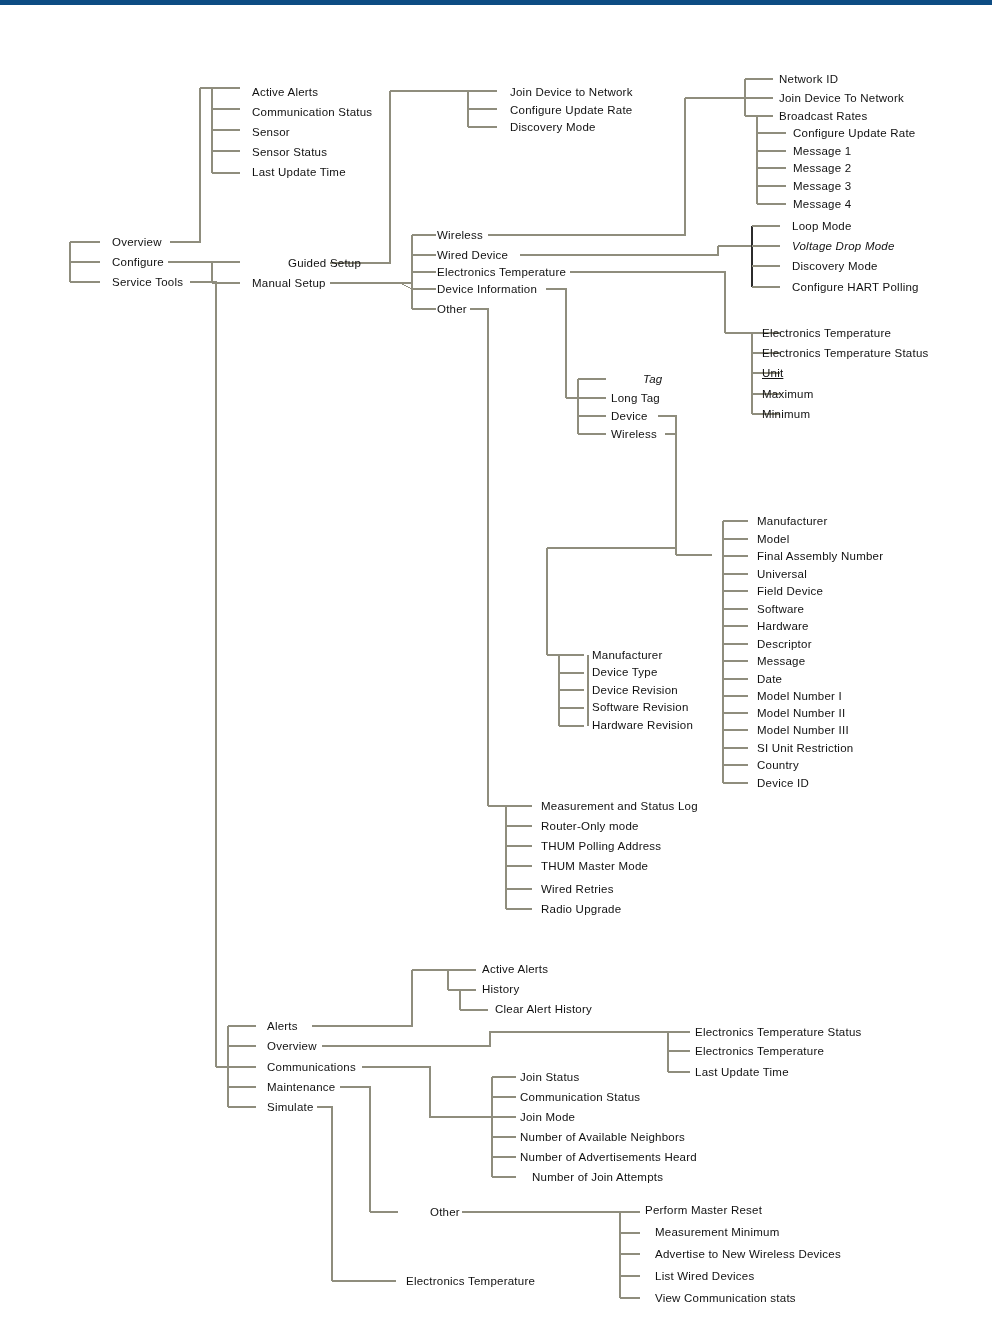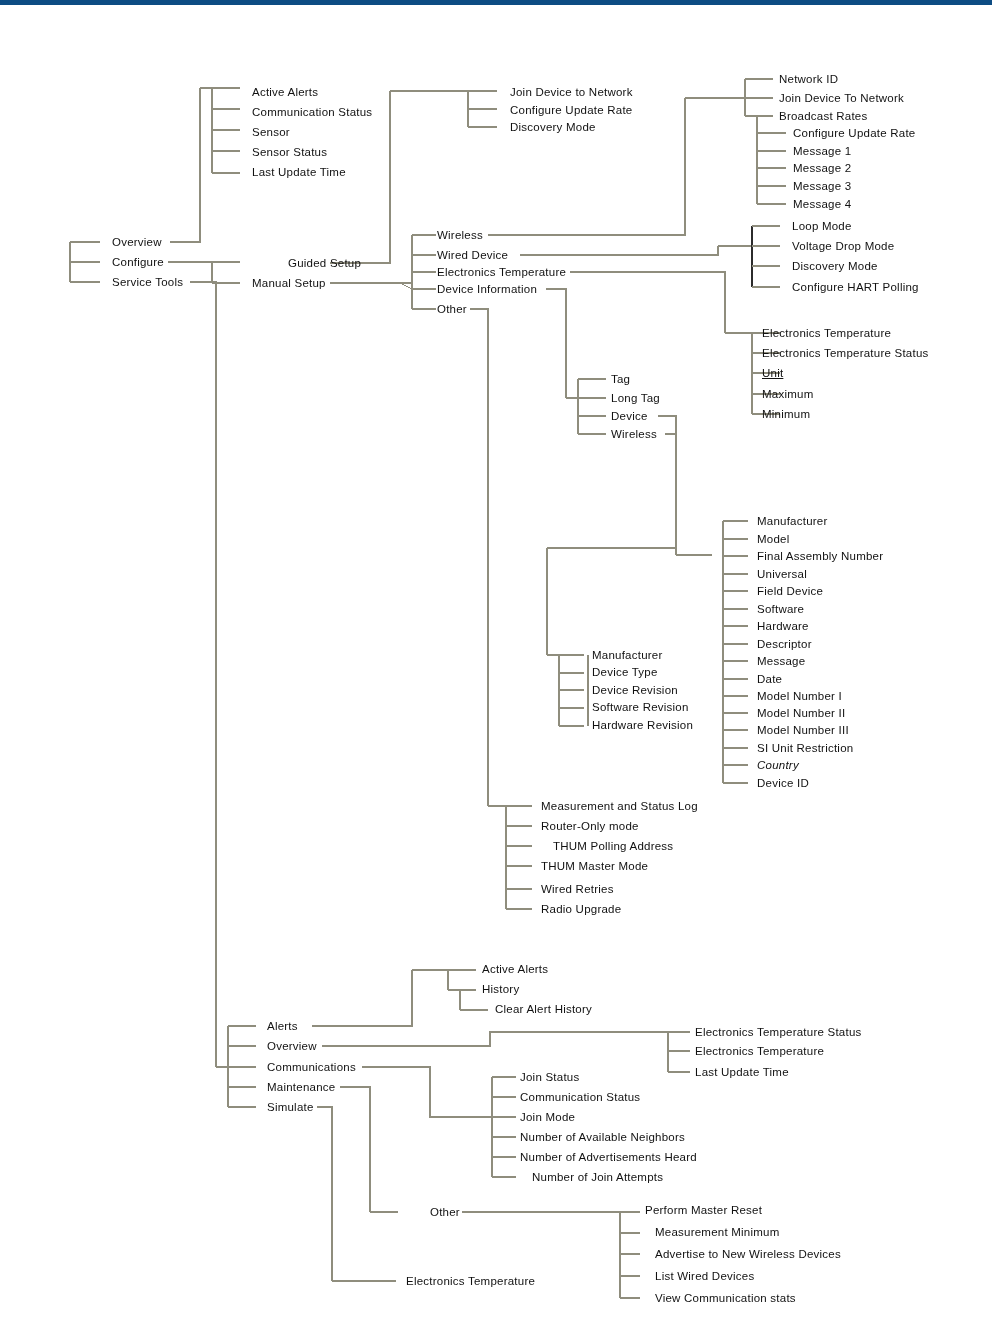--- a/index.html
+++ b/index.html
@@ -271,61 +271,61 @@
   <div class="node" style="left:779px; top:73px;">Network ID</div>
   <div class="node" style="left:779px; top:92px;">Join Device To Network</div>
   <div class="node" style="left:779px; top:110px;">Broadcast Rates</div>
   <div class="node" style="left:793px; top:127px;">Configure Update Rate</div>
   <div class="node" style="left:793px; top:145px;">Message 1</div>
   <div class="node" style="left:793px; top:162px;">Message 2</div>
   <div class="node" style="left:793px; top:180px;">Message 3</div>
   <div class="node" style="left:793px; top:198px;">Message 4</div>
 
   <div class="node" style="left:792px; top:220px;">Loop Mode</div>
-  <div class="node" style="left:792px; top:240px;">Voltage Drop Mode</div>
+  <div class="node" style="left:792px; top:240px;font-style:italic;">Voltage Drop Mode</div>
   <div class="node" style="left:792px; top:260px;">Discovery Mode</div>
   <div class="node" style="left:792px; top:281px;">Configure HART Polling</div>
 
   <div class="node" style="left:762px; top:327px;">Electronics Temperature</div>
   <div class="node" style="left:762px; top:347px;">Electronics Temperature Status</div>
   <div class="node" style="left:762px; top:367px;text-decoration:underline;">Unit</div>
   <div class="node" style="left:762px; top:388px;">Maximum</div>
   <div class="node" style="left:762px; top:408px;">Minimum</div>
 
-  <div class="node" style="left:611px; top:373px;">Tag</div>
+  <div class="node" style="left:643px; top:373px;font-style:italic;">Tag</div>
   <div class="node" style="left:611px; top:392px;">Long Tag</div>
   <div class="node" style="left:611px; top:410px;">Device</div>
   <div class="node" style="left:611px; top:428px;">Wireless</div>
 
   <div class="node" style="left:757px; top:515px;">Manufacturer</div>
   <div class="node" style="left:757px; top:533px;">Model</div>
   <div class="node" style="left:757px; top:550px;">Final Assembly Number</div>
   <div class="node" style="left:757px; top:568px;">Universal</div>
   <div class="node" style="left:757px; top:585px;">Field Device</div>
   <div class="node" style="left:757px; top:603px;">Software</div>
   <div class="node" style="left:757px; top:620px;">Hardware</div>
   <div class="node" style="left:757px; top:638px;">Descriptor</div>
   <div class="node" style="left:757px; top:655px;">Message</div>
   <div class="node" style="left:757px; top:673px;">Date</div>
   <div class="node" style="left:757px; top:690px;">Model Number I</div>
   <div class="node" style="left:757px; top:707px;">Model Number II</div>
   <div class="node" style="left:757px; top:724px;">Model Number III</div>
   <div class="node" style="left:757px; top:742px;">SI Unit Restriction</div>
-  <div class="node" style="left:757px; top:759px;font-style:italic;">Country</div>
+  <div class="node" style="left:757px; top:759px;">Country</div>
   <div class="node" style="left:757px; top:777px;">Device ID</div>
 
   <div class="node" style="left:592px; top:649px;">Manufacturer</div>
   <div class="node" style="left:592px; top:666px;">Device Type</div>
   <div class="node" style="left:592px; top:684px;">Device Revision</div>
   <div class="node" style="left:592px; top:701px;">Software Revision</div>
   <div class="node" style="left:592px; top:719px;">Hardware Revision</div>
 
   <div class="node" style="left:541px; top:800px;">Measurement and Status Log</div>
   <div class="node" style="left:541px; top:820px;">Router-Only mode</div>
-  <div class="node" style="left:541px; top:840px;margin-left:12px;">THUM Polling Address</div>
+  <div class="node" style="left:541px; top:840px;">THUM Polling Address</div>
   <div class="node" style="left:541px; top:860px;">THUM Master Mode</div>
   <div class="node" style="left:541px; top:883px;">Wired Retries</div>
   <div class="node" style="left:541px; top:903px;">Radio Upgrade</div>
 
   <div class="node" style="left:267px; top:1020px;">Alerts</div>
   <div class="node" style="left:267px; top:1040px;">Overview</div>
   <div class="node" style="left:267px; top:1061px;">Communications</div>
   <div class="node" style="left:267px; top:1081px;">Maintenance</div>
   <div class="node" style="left:267px; top:1101px;">Simulate</div>
 

